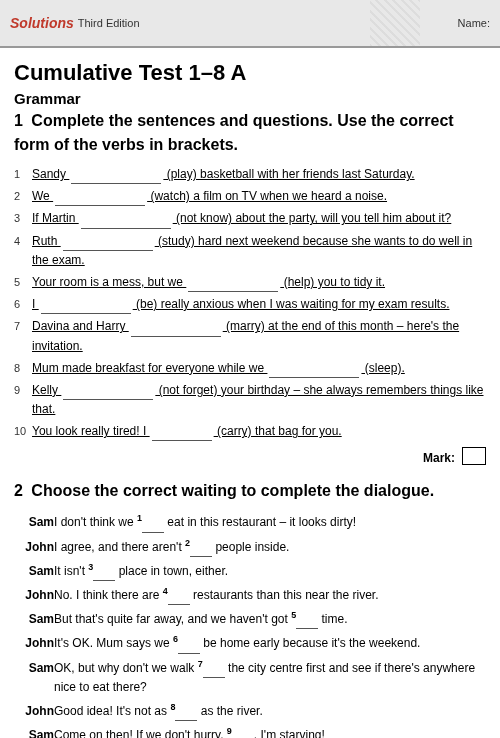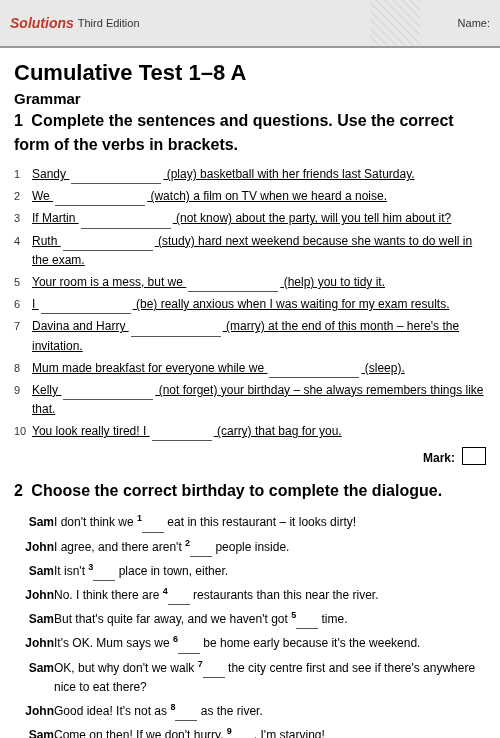--- a/index.html
+++ b/index.html
@@ -249,21 +249,21 @@
       <div class="mark-box">
         <span>Mark:</span>
         <span class="mark-square"></span>
       </div>
     </div>
   </div>
 
   <div class="question-block">
     <div class="question-instruction">
       <span style="font-weight:bold;margin-right:4px;">2</span>
-      <strong>Choose the correct birthday to complete the dialogue.</strong>
+      <strong>Choose the correct waiting to complete the dialogue.</strong>
     </div>
 
     <div class="dialogue-row">
       <span class="speaker">Sam</span>
       <span class="dialogue-text">I don't think we <span class="sup-num">1</span><span class="inline-blank"></span> eat in this restaurant – it looks dirty!</span>
     </div>
     <div class="dialogue-row">
       <span class="speaker">John</span>
       <span class="dialogue-text">I agree, and there aren't <span class="sup-num">2</span><span class="inline-blank"></span> people inside.</span>
     </div>

